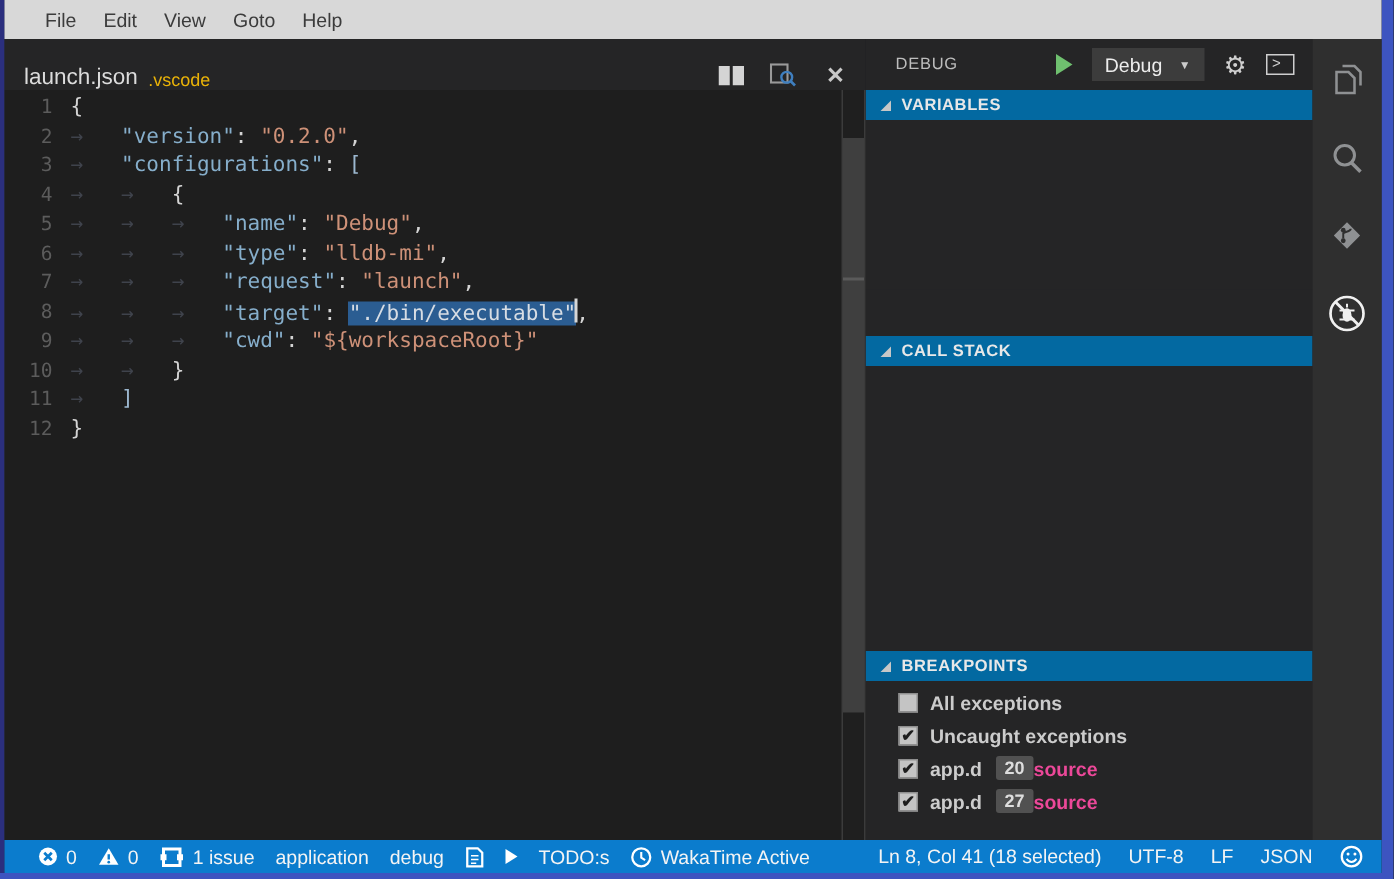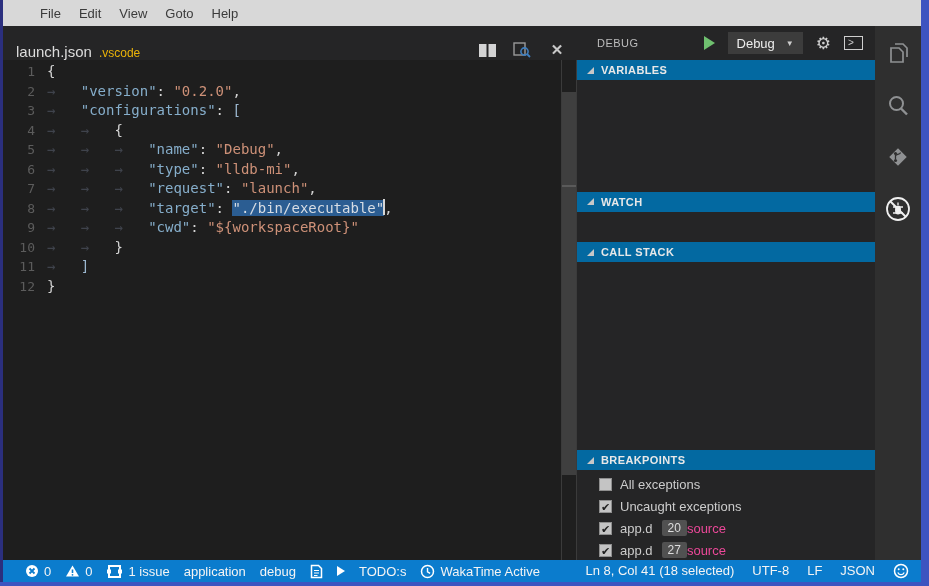--- a/index.html
+++ b/index.html
@@ -12,21 +12,21 @@
   .border-left { position:absolute; left:0; top:0; width:3px; height:582px; background:#2b2f7e; }
   .window {
     position: absolute; left: 3px; top: 0;
     width: 918px; height: 582px;
     display: flex; flex-direction: column;
     background: #1e1e1e;
   }
   
   .menubar {
     height: 26px; background: #d8d8d8; color: #3b3b3b;
-    display: flex; align-items: center; padding-left: 28px;
+    display: flex; align-items: center; padding-left: 18px;
     font-size: 13px; flex: 0 0 auto;
   }
   .menu-item { padding: 0 9px; cursor: default; }
   
   .main { flex: 1 1 auto; display: flex; min-height: 0; }
   .editor-wrap { width: 574px; display: flex; flex-direction: column; }
   .editor-titlebar {
     height: 34px; background: #252526; display: flex; align-items: flex-end;
     padding: 0 10px 0 13px; flex: 0 0 auto;
   }
@@ -64,21 +64,21 @@
   .section-header {
     height: 20px; background: #0369a1; display: flex; align-items: center;
     padding-left: 10px; flex: 0 0 auto; cursor: pointer;
   }
   .tri { width: 0; height: 0; border-left: 7px solid transparent; border-bottom: 7px solid #c7c7c7; margin-right: 7px; }
   .section-label { color: #e8e8e8; font-size: 11px; font-weight: bold; letter-spacing: .4px; }
   .section-body { background: #252526; }
   .body-variables { height: 113px; }
   .body-watch { height: 31px; }
   .body-callstack { height: 190px; }
-  .body-breakpoints { flex: 1 1 auto; padding-top: 3px; overflow: hidden; }
+  .body-breakpoints { flex: 1 1 auto; padding-top: 3px; overflow: hidden; font-weight: bold; }
   .bp-row { display: flex; align-items: center; height: 22px; padding-left: 22px; color: #cccccc; font-size: 13px; cursor: pointer; }
   .checkbox { width: 13px; height: 13px; background: #c4c4c4; border: 1px solid #8f8f8f; margin-right: 8px; font-size: 11px; line-height: 12px; text-align: center; color: #1e1e1e; flex: 0 0 auto; }
   .bp-badge { background: #515151; color: #dddddd; font-size: 12px; border-radius: 2px; padding: 0 6px; margin-left: 9px; line-height: 16px; }
   .bp-origin { color: #ec4899; }
   
   .activitybar { width: 46px; background: #2f2f2f; display: flex; flex-direction: column; align-items: center; padding-top: 12px; gap: 22px; }
   .activity-item { width: 30px; height: 30px; display: flex; align-items: center; justify-content: center; cursor: pointer; }
   
   .statusbar {
     height: 22px; background: #0b7ccd; color: #f4f4f4; font-size: 13px;
@@ -201,24 +201,20 @@
           <div class="console-btn"><span>&gt;</span></div>
         </div>
       </div>
 
       <div class="section-header">
         <span class="tri"></span>
         <span class="section-label">VARIABLES</span>
       </div>
       <div class="section-body body-variables"></div>
 
-      <div class="section-header">
-        <span class="tri"></span>
-        <span class="section-label">WATCH</span>
-      </div>
       <div class="section-body body-watch"></div>
 
       <div class="section-header">
         <span class="tri"></span>
         <span class="section-label">CALL STACK</span>
       </div>
       <div class="section-body body-callstack"></div>
 
       <div class="section-header">
         <span class="tri"></span>

